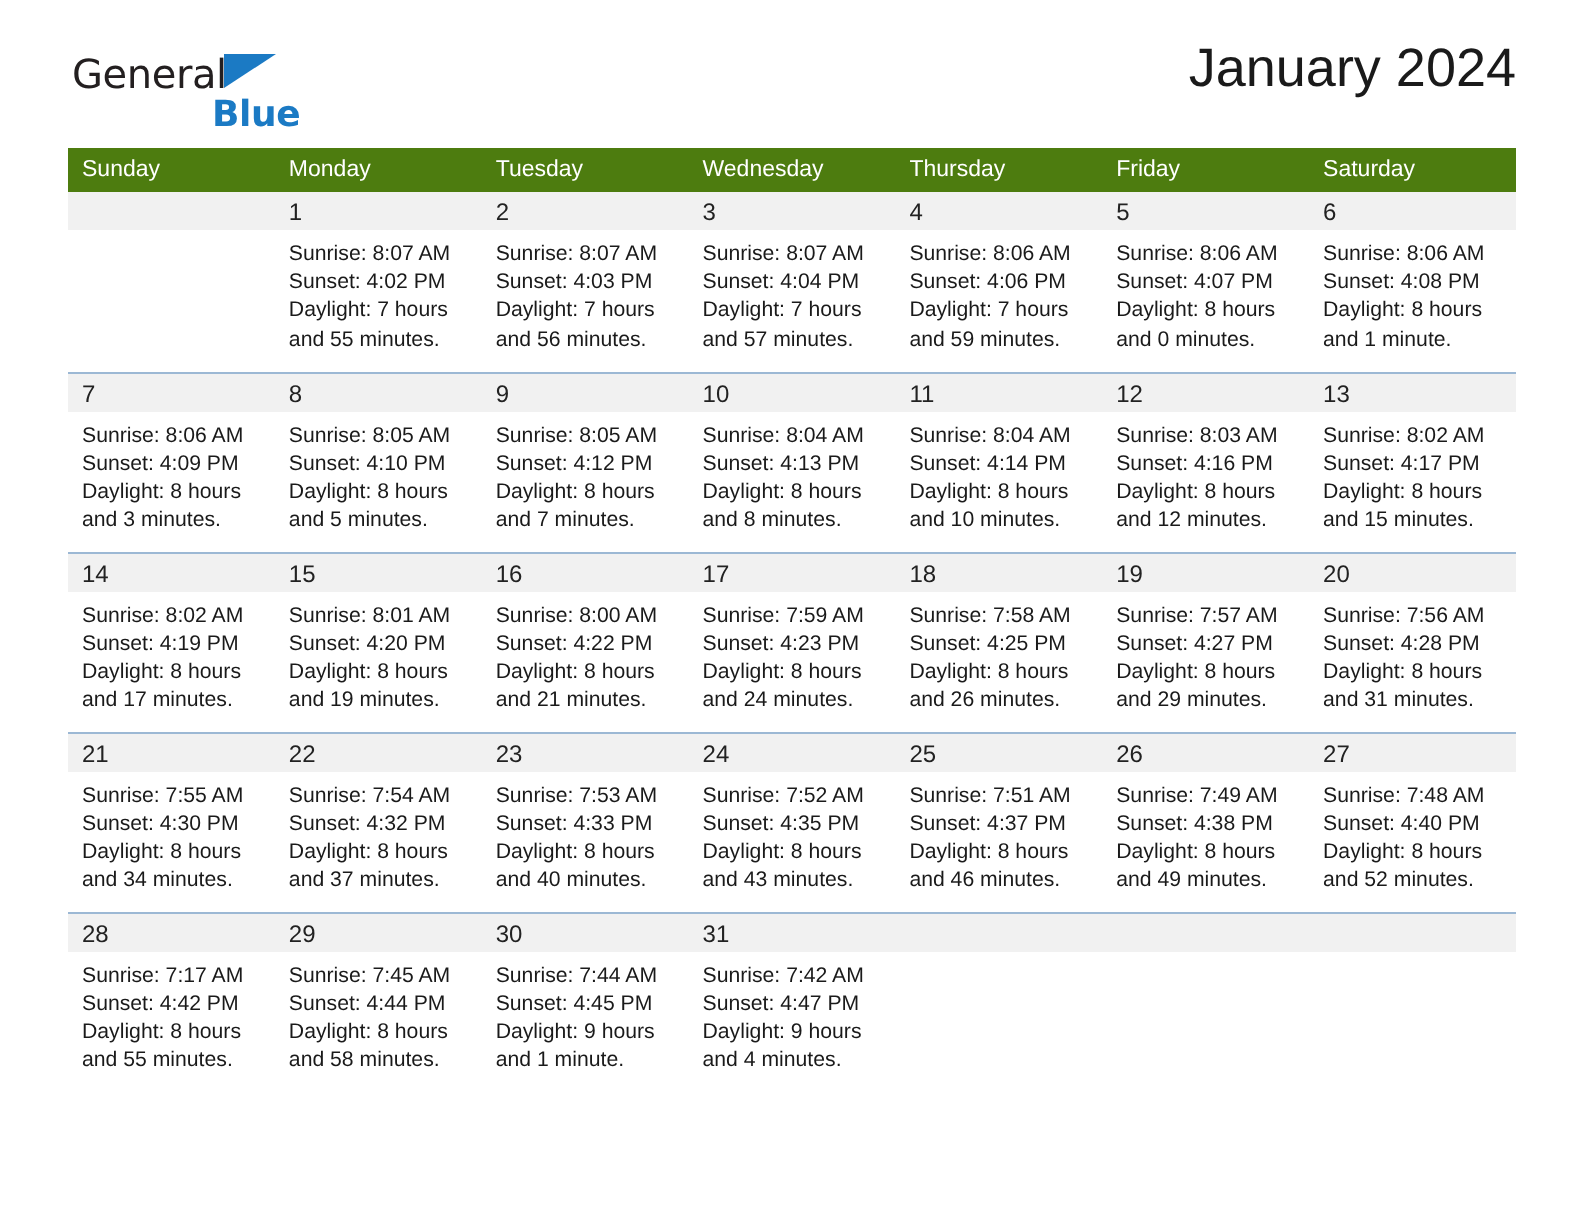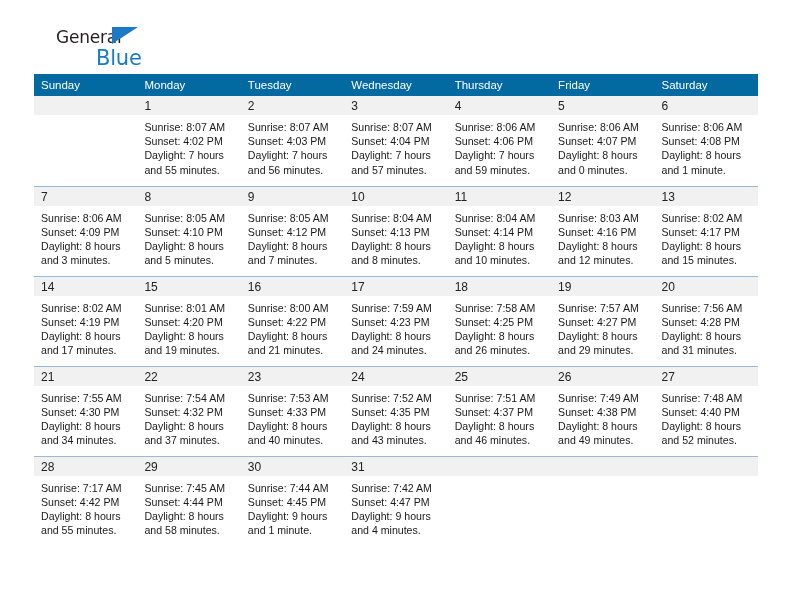--- a/index.html
+++ b/index.html
@@ -34,46 +34,45 @@
     left: 2px;
     top: 26px;
     width: 130px;
     height: 46px;
     user-select: none;
   }
   .logo-general {
     position: absolute;
     left: 0;
     top: 0;
-    font-size: 17px;
+    font-size: 20px;
     letter-spacing: -0.2px;
     color: #231f20;
     font-family: "DejaVu Sans", sans-serif;
     font-weight: 400;
     line-height: 22px;
-    margin-left: 20px;
   }
   .logo-tri {
     position: absolute;
     left: 76px;
     top: 1px;
     width: 0;
     height: 0;
     border-left: 26px solid #1b7ac4;
     border-bottom: 17px solid transparent;
   }
   .logo-blue {
     position: absolute;
-    left: 60px;
+    left: 70px;
     top: 21px;
-    font-size: 21px;
+    font-size: 18px;
     letter-spacing: -0.2px;
     color: #1b7ac4;
     font-family: "DejaVu Sans", sans-serif;
-    font-weight: 400;
+    font-weight: 700;
     line-height: 22px;
   }
   .title-block {
     position: absolute;
     right: 0;
     top: 18px;
     text-align: right;
   }
   .cal-title {
     font-size: 27px;
@@ -92,21 +91,21 @@
   }
 
   
   .calendar {
     margin: 0 34px;
     width: 724px;
     border-collapse: collapse;
     table-layout: fixed;
   }
   .calendar th {
-    background: #0369a1;
+    background: #4d7c0f;
     color: #ffffff;
     font-size: 11.5px;
     font-weight: 400;
     text-align: left;
     padding: 5px 0 5px 7px;
     height: 20px;
     border: none;
   }
   .calendar td {
     vertical-align: top;
@@ -145,20 +144,21 @@
 
   <div class="top">
 
     <div class="logo">
       <span class="logo-general">General</span>
       <span class="logo-tri"></span>
       <span class="logo-blue">Blue</span>
     </div>
 
     <div class="title-block">
+      <div class="cal-title">January 2024</div>
     </div>
 
   </div>
 
   <table class="calendar">
     <thead>
       <tr>
         <th>Sunday</th>
         <th>Monday</th>
         <th>Tuesday</th>

